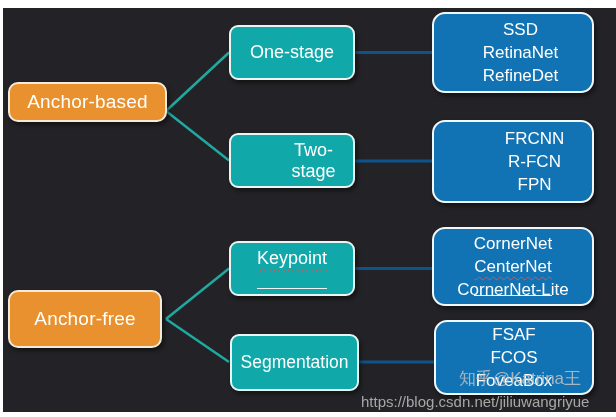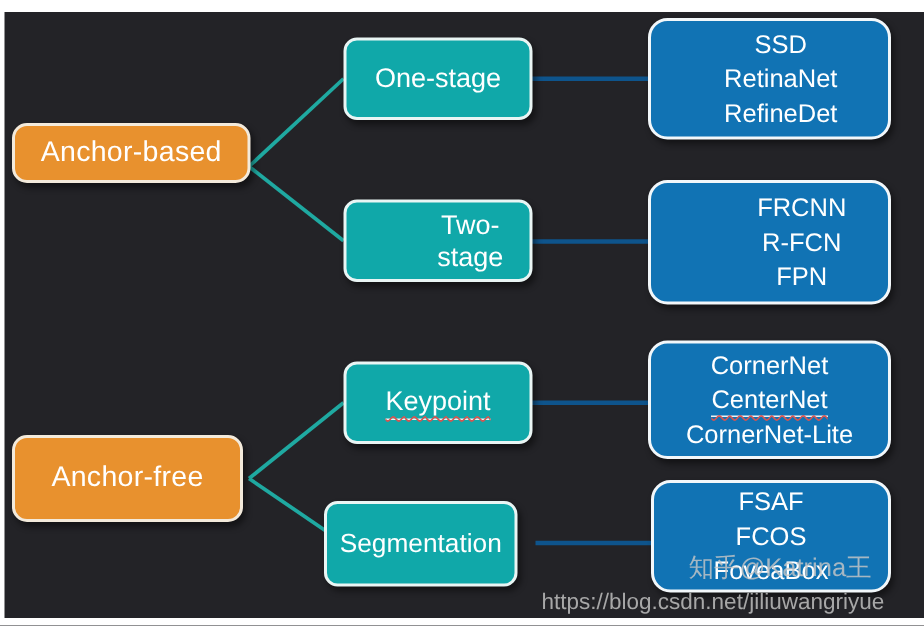--- a/index.html
+++ b/index.html
@@ -31,21 +31,21 @@
   .leaf{
     background:#1173b4;border:2px solid #f2f7fa;border-radius:13px;
     font-size:17px;line-height:23px;flex-direction:column;
     box-shadow:2px 3px 4px rgba(0,0,0,.45);
   }
   .leaf div{white-space:nowrap;}
   .misspelled{
     border-bottom:1.5px solid #f1f1f1;
     text-decoration:underline wavy #d9534f 1px;
     text-underline-offset:4px;
-    padding-bottom:1px;
+    padding-bottom:19px;
   }
   .wm-zhihu{
     position:absolute;left:431px;top:367px;width:178px;z-index:3;
     color:rgba(198,198,198,.82);font-size:17px;white-space:nowrap;
     text-align:center;
   }
   .wm-url{
     position:absolute;left:361px;top:393px;z-index:3;
     color:rgba(186,186,186,.88);font-size:15px;white-space:nowrap;
   }
@@ -77,21 +77,21 @@
 
   <div class="node branch" style="left:229px;top:25px;width:126px;height:55px;">
     <span>One-stage</span>
   </div>
   <div class="node branch" style="left:229px;top:133px;width:126px;height:55px;padding-left:43px;">
     <span>Two-stage</span>
   </div>
   <div class="node branch" style="left:229px;top:241px;width:126px;height:55px;">
     <span class="misspelled">Keypoint</span>
   </div>
-  <div class="node branch" style="left:216px;top:334px;width:129px;height:57px;font-size:17.5px;">
+  <div class="node branch" style="left:230px;top:334px;width:129px;height:57px;font-size:17.5px;">
     <span>Segmentation</span>
   </div>
 
   <div class="node leaf" style="left:432px;top:12px;width:162px;height:81px;padding-left:15px;">
     <div>SSD</div>
     <div>RetinaNet</div>
     <div>RefineDet</div>
   </div>
 
   <div class="node leaf" style="left:432px;top:120px;width:162px;height:83px;padding-left:43px;">

